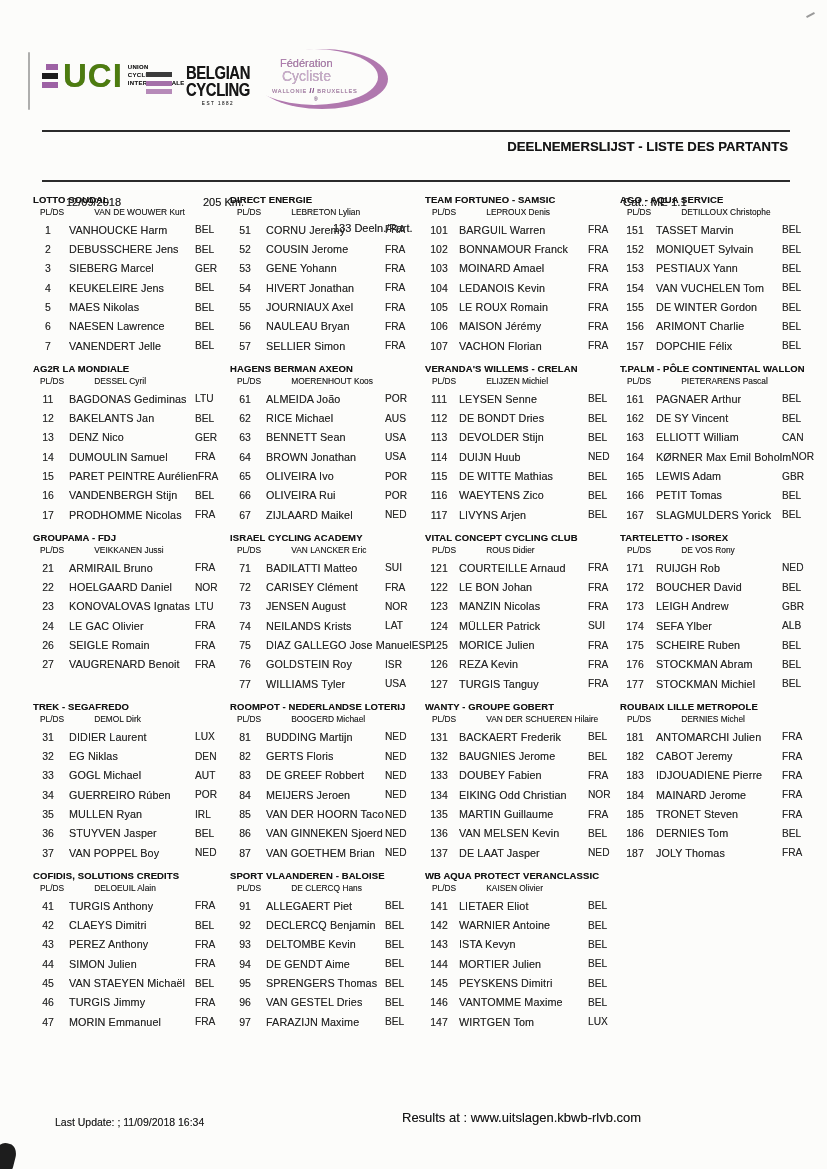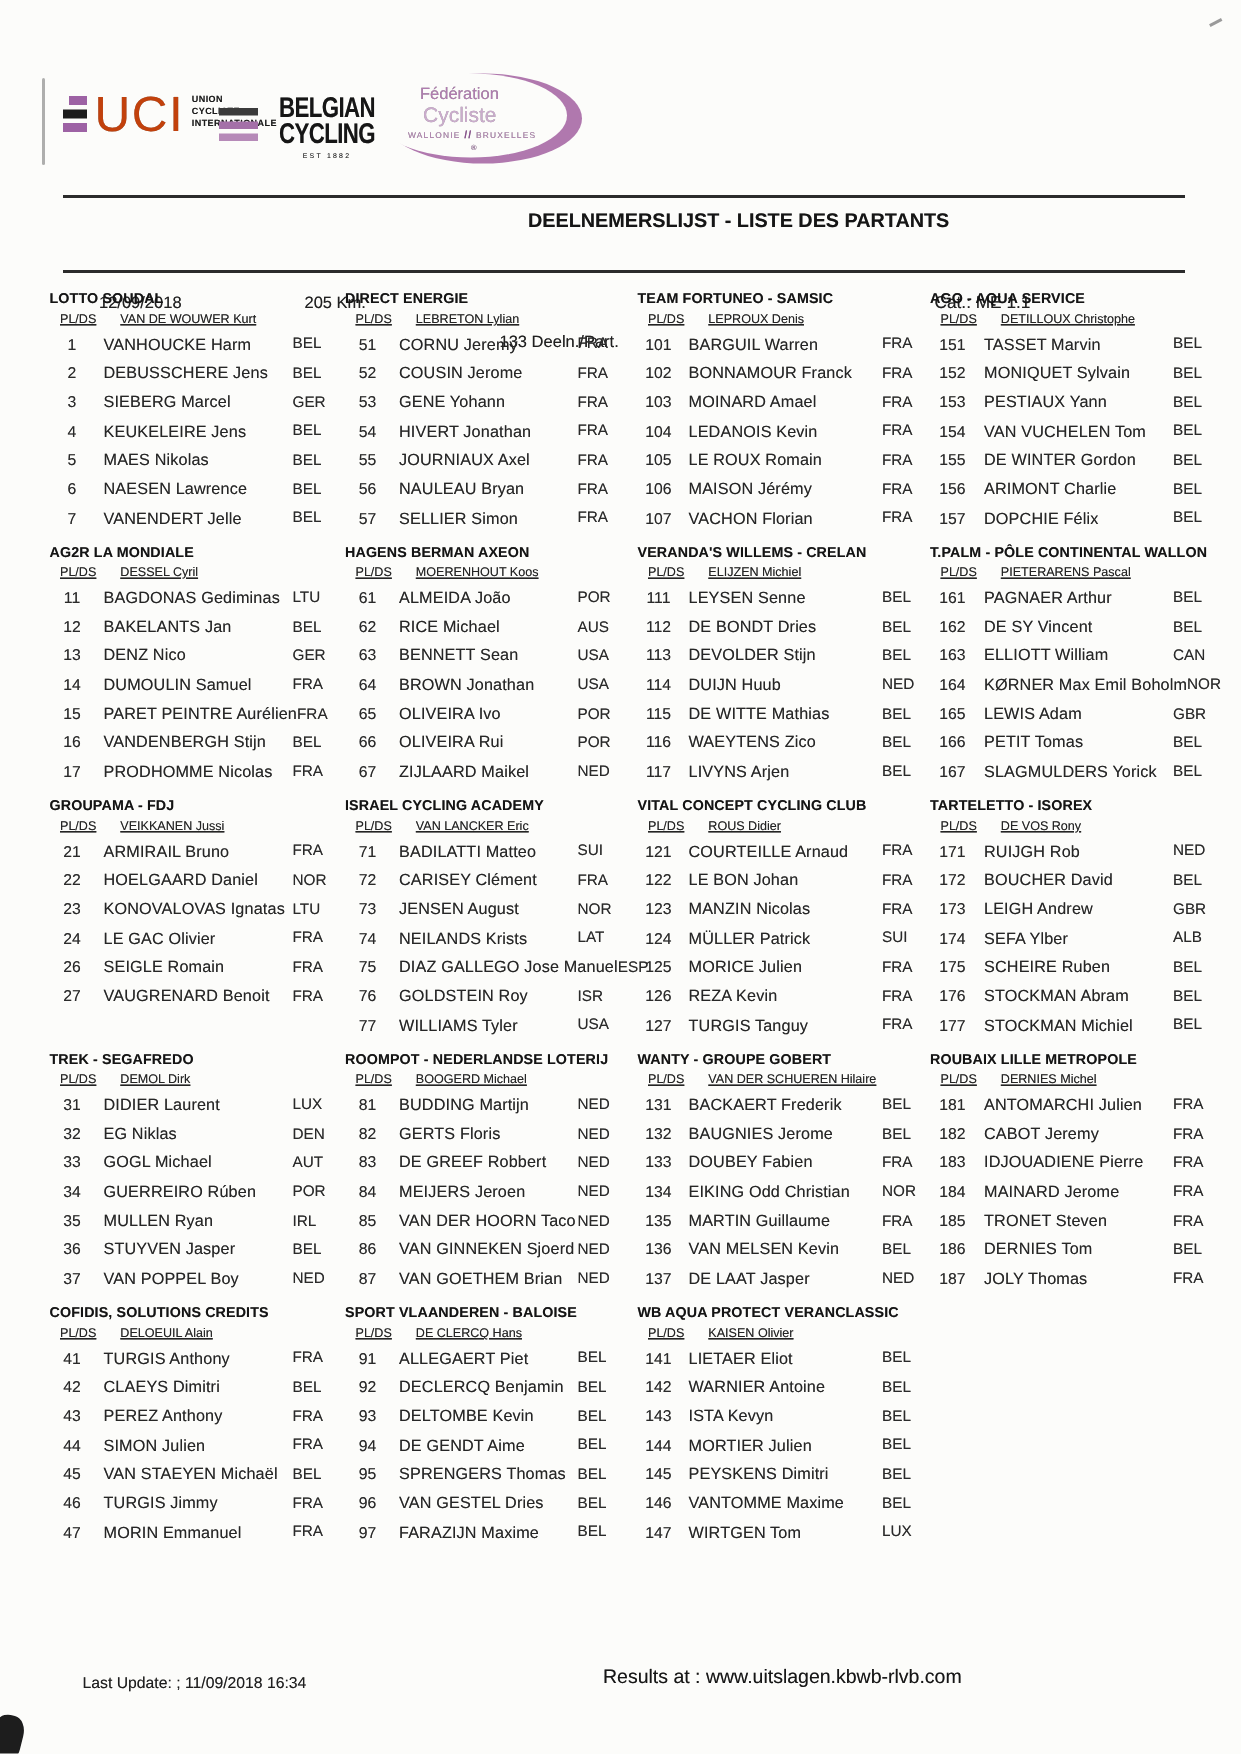--- a/index.html
+++ b/index.html
@@ -10,21 +10,21 @@
   }
   .page{position:absolute;inset:0;text-shadow:0 0 0.3px rgba(50,50,50,0.55);}
 
   
   #logo-uci{position:absolute;left:42px;top:62px;display:flex;align-items:center;gap:5px;}
   .uci-bars{display:flex;flex-direction:column;gap:3px;}
   .uci-bars .b{width:16px;height:6px;}
   .uci-bars .b1{background:#9d62a4;width:12px;align-self:flex-end;}
   .uci-bars .b2{background:#1c1c1c;}
   .uci-bars .b3{background:#9d62a4;}
-  .uci-text{font-size:33px;font-weight:normal;line-height:0.85;color:#c2410c;letter-spacing:1px;}
+  .uci-text{font-size:33px;font-weight:bold;line-height:0.85;color:#4d7c0f;letter-spacing:1px;}
   .uci-sub{font-size:6px;font-weight:bold;line-height:1.3;color:#1c1c1c;letter-spacing:0.3px;}
 
   #logo-bc{position:absolute;left:146px;top:64px;display:flex;align-items:flex-start;gap:5px;}
   .bc-stripes{display:flex;flex-direction:column;gap:3.5px;margin-top:8px;}
   .bc-stripes .s{width:26px;height:5px;}
   .bc-stripes .s1{background:#3b3b3b;}
   .bc-stripes .s2{background:#a470a8;}
   .bc-stripes .s3{background:#b68ab8;}
   .bc-text{text-align:center;}
   .bc-line{font-size:19px;font-weight:bold;line-height:0.92;color:#161616;display:block;transform:scaleX(0.78);transform-origin:center;letter-spacing:-0.5px;}
@@ -38,38 +38,38 @@
   .fcwb-sep{color:#8d4f92;font-weight:bold;font-size:7px;}
   .fcwb-dot{position:absolute;left:62px;top:50px;font-size:5px;color:#9a6a9e;}
 
   
   .rule{position:absolute;left:42px;width:748px;height:2px;background:#2b2b2b;}
   #rule-top{top:130px;}
   #rule-bottom{top:180px;}
   #title-block{position:absolute;left:48px;top:133px;width:300px;text-align:center;font-style:italic;font-weight:bold;color:#151515;}
   .title-main{font-size:17.5px;letter-spacing:0.2px;}
   .title-sub{font-size:15px;margin-top:3px;}
-  #header-right{position:absolute;left:352px;top:139px;width:436px;text-align:left;font-size:13.2px;font-weight:bold;color:#151515;}
+  #header-right{position:absolute;left:352px;top:139px;width:436px;text-align:right;font-size:13.2px;font-weight:bold;color:#151515;}
 
   
   .info{position:absolute;top:196px;font-size:11px;color:#202020;white-space:nowrap;}
   #info-date{left:66px;}
   #info-km{left:203px;}
   #info-part{left:333px;margin-top:26px;}
   #info-cat{left:623px;font-size:11.5px;}
 
   
   .col{position:absolute;top:194px;}
   .col-0{left:33px;width:206px;}
   .col-1{left:230px;width:199px;}
   .col-2{left:425px;width:203px;}
   .col-3{left:620px;width:210px;}
   .team{height:169px;box-sizing:border-box;white-space:nowrap;}
   .team-name{font-size:9.5px;font-weight:bold;color:#141414;letter-spacing:0.1px;}
-  .team-header{font-size:8.4px;color:#242424;display:flex;gap:16px;margin:2px 0 3px 7px;text-decoration:underline;}
+  .team-header{font-size:8.4px;color:#242424;display:flex;gap:30px;margin:2px 0 3px 7px;}
   .rider{display:grid;grid-template-columns:30px 1fr 44px;align-items:center;height:19.35px;}
   .col-2 .rider{grid-template-columns:28px 1fr 40px;}
   .col-3 .rider{grid-template-columns:30px 1fr 48px;}
   .rider .no{text-align:center;font-size:10.5px;color:#2a2a2a;}
   .rider .name{padding-left:6px;font-size:10.8px;color:#262626;letter-spacing:0.1px;overflow:visible;}
   .rider .nat{font-size:10.2px;color:#2a2a2a;}
 
   
   #footer-left{position:absolute;left:55px;top:1116px;font-size:10.5px;color:#202020;}
   #footer-right{position:absolute;left:402px;top:1110px;font-size:13px;color:#161616;}

